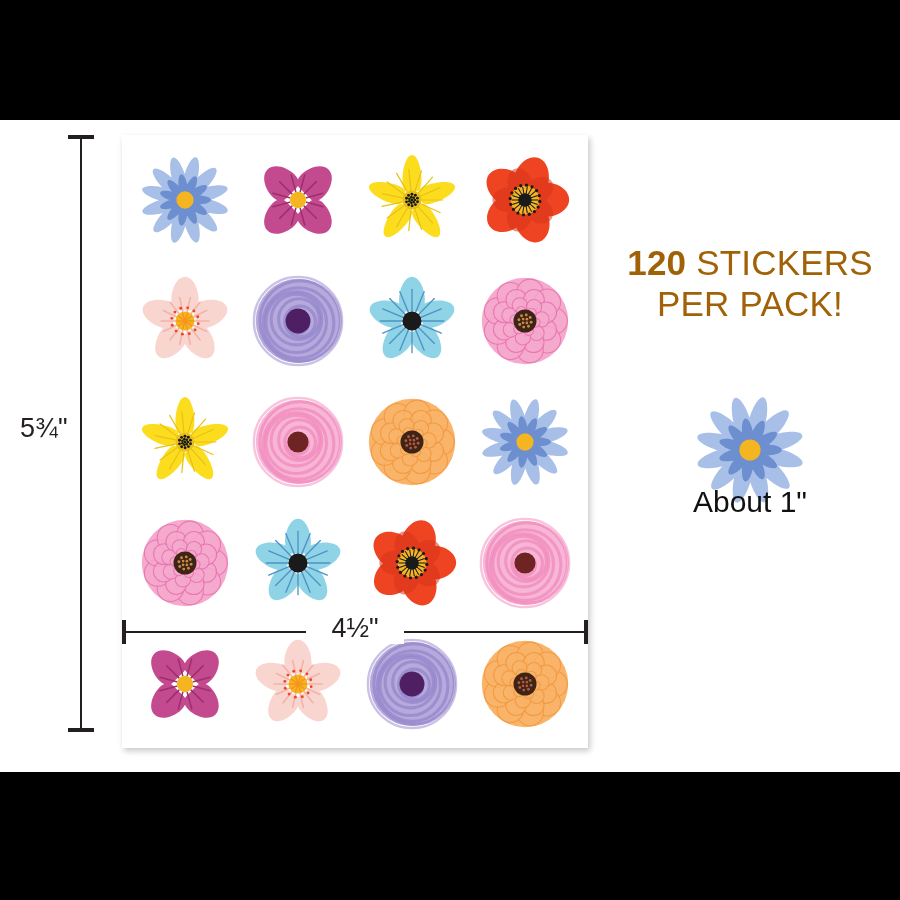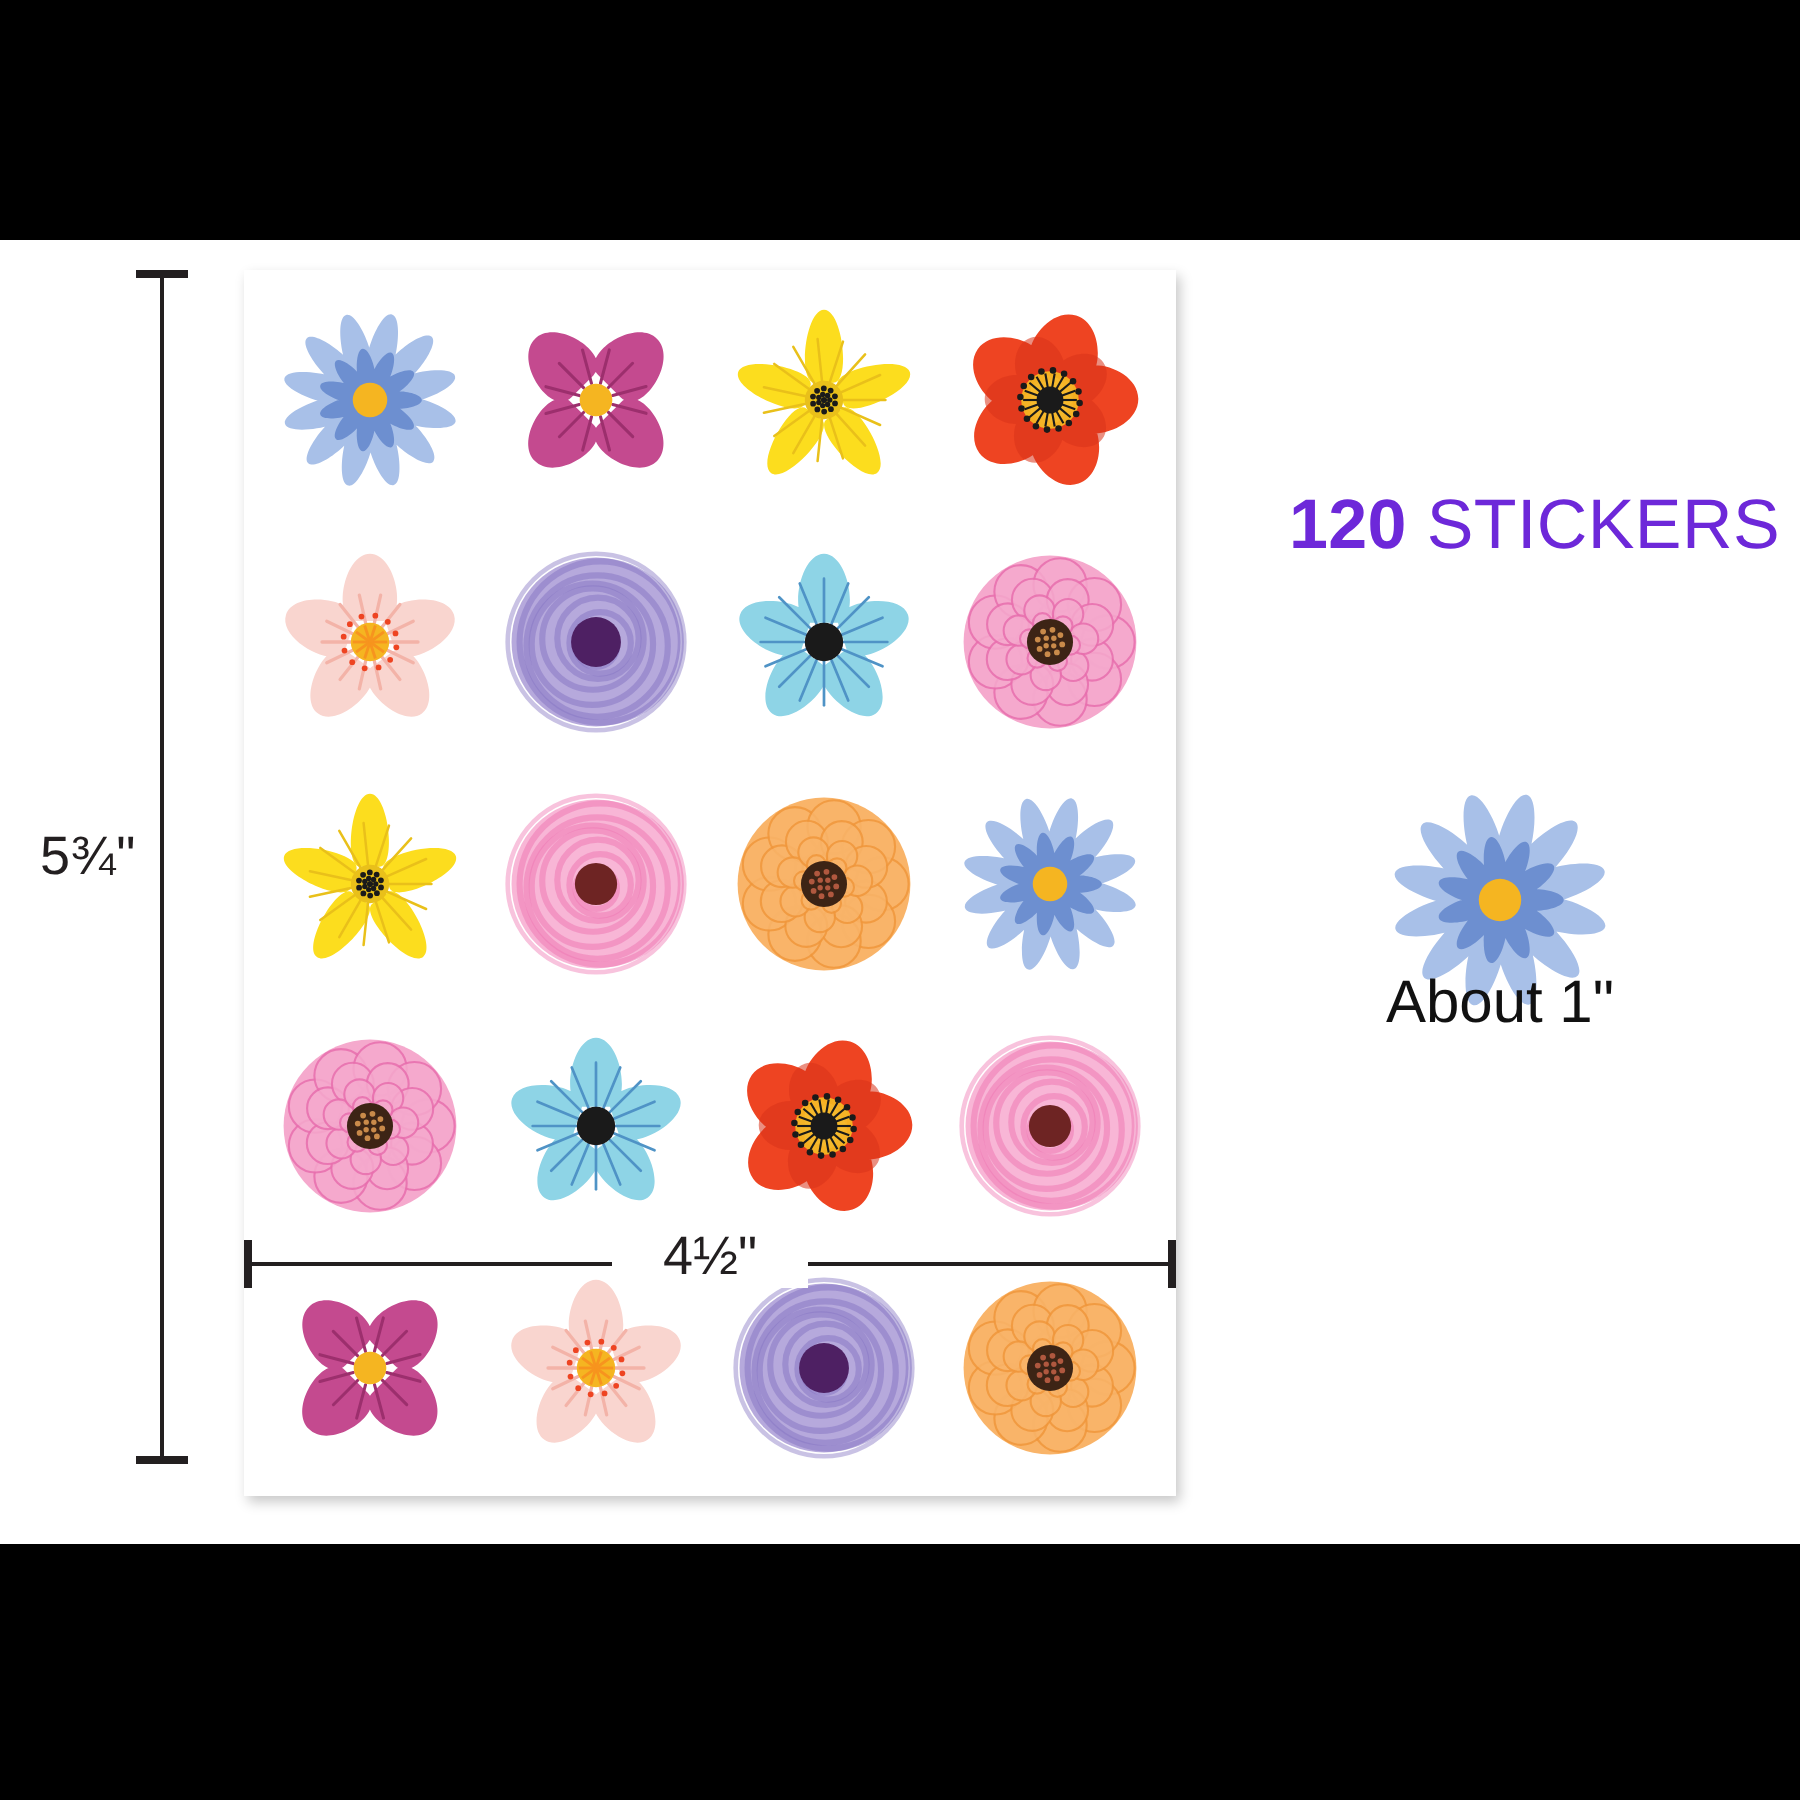--- a/index.html
+++ b/index.html
@@ -25,22 +25,22 @@
           font-size:27px;color:#231f20;background:#fff;padding:3px 0;letter-spacing:.3px;}
 
   #hline-l{left:122px;top:511px;width:184px;height:2px;}
   #hline-r{left:404px;top:511px;width:184px;height:2px;}
   #hcap-l{left:122px;top:500px;width:4px;height:24px;}
   #hcap-r{left:584px;top:500px;width:4px;height:24px;}
   #hlabel{position:absolute;left:306px;top:493px;width:98px;text-align:center;
           font-size:27px;color:#231f20;background:#fff;}
 
   
-  #headline{position:absolute;left:610px;top:123px;width:280px;text-align:right;
-            font-size:35px;line-height:1.17;color:#6d28d9;letter-spacing:.2px;}
+  #headline{position:absolute;left:610px;top:123px;width:280px;text-align:center;
+            font-size:35px;line-height:1.17;color:#a16207;letter-spacing:.2px;}
   #headline b{font-weight:700;}
   #sample{position:absolute;left:660px;top:265px;width:180px;height:130px;
           display:flex;align-items:center;justify-content:center;}
   #samplelabel{position:absolute;left:610px;top:365px;width:280px;text-align:center;
                font-size:30px;color:#111;}
 </style>
 </head>
 <body>
 
 <div id="stage">
@@ -645,20 +645,21 @@
     <div id="vlabel">5¾"</div>
 
     <div class="dimline" id="hline-l"></div>
     <div class="dimline" id="hline-r"></div>
     <div class="dimline" id="hcap-l"></div>
     <div class="dimline" id="hcap-r"></div>
     <div id="hlabel">4½"</div>
 
     <div id="headline">
       <b>120</b><span> STICKERS</span><br>
+      <span>PER PACK!</span>
     </div>
 
     <div id="sample">
         <svg viewBox="0 0 100 100" width="118" height="118">
           <path d="M64.43068776133985,50.07246195357606 C66.03881349649426,43.77453121245687 96.30179911347132,54.598195173733544 94.56997139868966,61.38058212570806 C92.838143683908,68.16296907768258 61.09073431140379,63.152779646669764 62.698860046558195,56.854848905550575 Z M62.461111218613475,57.278097773274645 C67.0027543282963,52.62799262776767 87.79943668632319,77.1330533887479 82.90843641435707,82.1408589300631 C78.01743614239095,87.14866447137831 53.02846783696452,66.93600846009683 57.570110946647354,62.28590331458985 Z M57.15258998806521,62.533573172189534 C63.41082086872659,60.77728554075318 69.16874572472341,92.39763186005672 62.42911246862655,94.28901854006511 C55.68947921252968,96.18040522007351 44.154725851306964,66.18124748363428 50.41295673196834,64.42495985219793 Z M49.92753804642394,64.43068776133987 C56.22546878754313,66.03881349649426 45.40180482626646,96.30179911347132 38.61941787429195,94.56997139868966 C31.837030922317435,92.838143683908 36.847220353330236,61.0907343114038 43.145151094449425,62.6988600465582 Z M42.721902226725355,62.461111218613475 C47.37200737223233,67.0027543282963 22.866946611252104,87.7994366863232 17.859141069936896,82.90843641435708 C12.85133552862169,78.01743614239096 33.06399153990317,53.02846783696452 37.71409668541015,57.570110946647354 Z M37.46642682781046,57.15258998806521 C39.22271445924682,63.41082086872659 7.602368139943264,69.16874572472341 5.710981459934878,62.42911246862654 C3.8195947799264913,55.689479212529676 33.81875251636571,44.154725851306964 35.57504014780208,50.41295673196834 Z M35.56931223866014,49.92753804642394 C33.96118650350574,56.22546878754313 3.6982008865286806,45.40180482626647 5.43002860131034,38.619417874291955 C7.161856316092,31.837030922317442 38.90926568859619,36.847220353330236 37.3011399534418,43.145151094449425 Z M37.538888781386525,42.72190222672535 C32.99724567170369,47.372007372232325 12.200563313676811,22.866946611252086 17.091563585642938,17.859141069936882 C21.982563857609065,12.851335528621679 46.971532163035484,33.063991539903164 42.429889053352646,37.71409668541014 Z M42.847410011934784,37.466426827810466 C36.58917913127341,39.22271445924682 30.831254275276564,7.602368139943276 37.57088753137343,5.710981459934885 C44.310520787470296,3.8195947799264944 55.84527414869302,33.81875251636571 49.58704326803165,35.57504014780207 Z M50.07246195357606,35.56931223866014 C43.77453121245687,33.96118650350574 54.59819517373353,3.698200886528681 61.380582125708045,5.43002860131034 C68.16296907768256,7.161856316091999 63.152779646669764,38.90926568859619 56.854848905550575,37.3011399534418 Z M57.27809777327465,37.538888781386525 C52.627992627767675,32.997245671703695 77.13305338874791,12.200563313676811 82.14085893006312,17.091563585642938 C87.14866447137832,21.982563857609065 66.93600846009683,46.97153216303548 62.28590331458986,42.429889053352646 Z M62.533573172189534,42.847410011934784 C60.77728554075318,36.58917913127341 92.39763186005672,30.831254275276564 94.28901854006511,37.57088753137343 C96.18040522007351,44.310520787470296 66.1812474836343,55.84527414869302 64.42495985219793,49.58704326803165 Z " fill="#a8c0e8"></path>
           <path d="M58,47.725 C58,43.5 77,45.45 77,50 C77,54.55 58,56.5 58,52.275 Z M57.95998612236093,52.41127475245384 C60.24419357611083,48.8569785762421 75.17376110586486,60.76959849691926 72.71384538644189,64.59730207130113 C70.25392966701892,68.425005645683 53.215862949188065,59.793274503047456 55.500070402937965,56.23897832683571 Z M55.39273289344662,56.33198680825685 C59.23592807381946,54.576858378323884 65.355030929914,72.66992556541341 61.21620535105093,74.560063874572 C57.077379772187875,76.45020218373058 47.41071213421072,59.977253547348404 51.25390731458356,58.22212511741544 Z M51.11332507409284,58.24233779211919 C55.29532066603978,58.84361798382381 50.66118692717954,77.37271144492863 46.1574993666213,76.72517893078518 C41.65381180606306,76.07764641664173 42.42764192158766,56.99352508627111 46.609637513534594,57.59480527797574 Z M46.480444410093654,57.535804764559586 C49.673486361740395,60.30259136547842 35.75742074678919,73.38485484701602 32.31876018347731,70.40523850756497 C28.880099620165435,67.42562216811393 39.84874189513504,51.78940182418971 43.04178384678178,54.556188425108544 Z M42.964997777898276,54.43670696970442 C44.155317830553315,58.49056478322567 25.37557284603708,61.97247206466457 24.093689712408572,57.60677903471861 C22.811806578780065,53.241086004772654 40.492794591614725,46.017156126237204 41.683114644269764,50.07101393975846 Z M41.68311464426977,49.92898606024154 C40.49279459161473,53.982843873762796 22.811806578780065,46.758913995227374 24.09368971240857,42.39322096528141 C25.375572846037073,38.02752793533544 44.15531783055331,41.50943521677433 42.96499777789827,45.56329303029558 Z M43.04178384678178,45.443811574891456 C39.84874189513504,48.21059817581029 28.88009962016542,32.574377831886075 32.318760183477295,29.59476149243503 C35.75742074678917,26.61514515298398 49.673486361740395,39.69740863452158 46.480444410093654,42.464195235440414 Z M46.609637513534594,42.40519472202426 C42.42764192158766,43.006474913728894 41.65381180606306,23.922353583358266 46.1574993666213,23.274821069214816 C50.66118692717954,22.627288555071367 55.29532066603978,41.15638201617618 51.11332507409284,41.75766220788081 Z M51.253907314583564,41.77787488258456 C47.410712134210726,40.02274645265159 57.07737977218789,23.549797816269425 61.216205351050945,25.43993612542801 C65.35503092991401,27.330074434586592 59.235928073819466,45.42314162167612 55.39273289344663,43.66801319174315 Z M55.500070402937965,43.76102167316428 C53.21586294918806,40.206725496952544 70.25392966701891,31.574994354316978 72.71384538644188,35.40269792869885 C75.17376110586484,39.23040150308072 60.24419357611084,51.14302142375789 57.95998612236093,47.58872524754615 Z " fill="#6d8fd0"></path>
           <circle cx="50" cy="50" r="9" fill="#f5b521"></circle>
         </svg>
       </div>
     <div id="samplelabel">About 1"</div>

